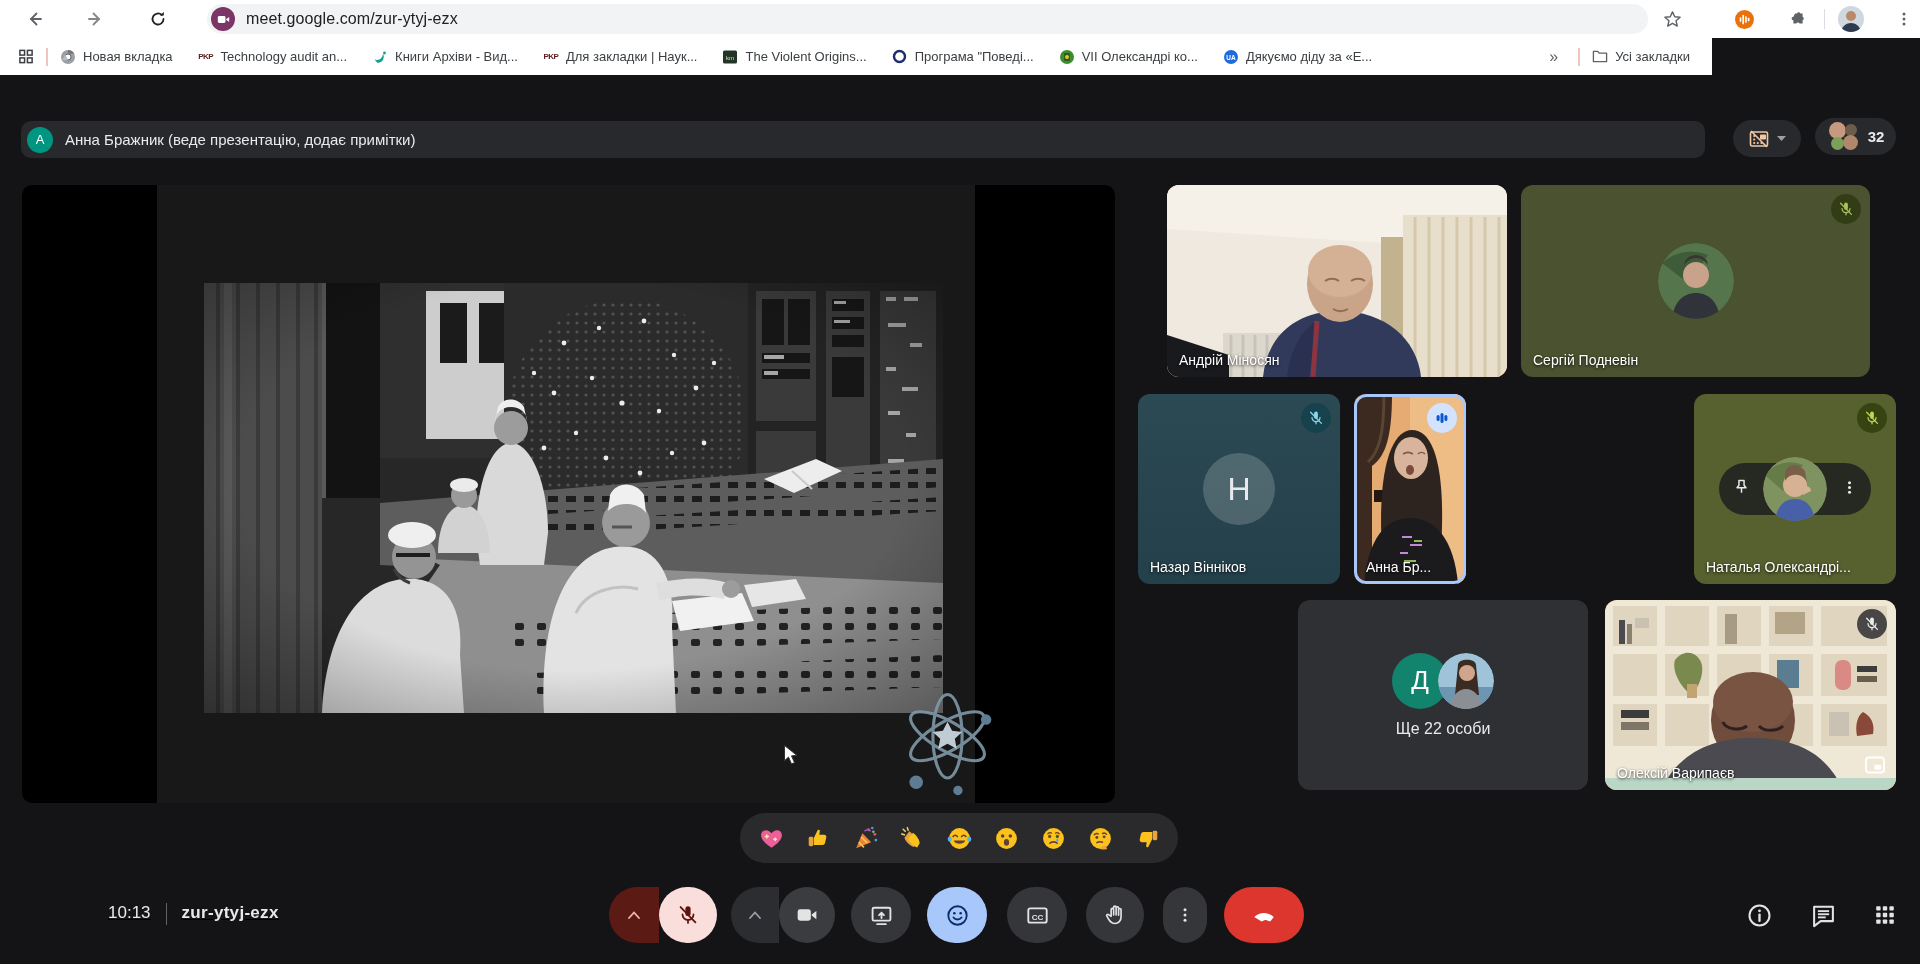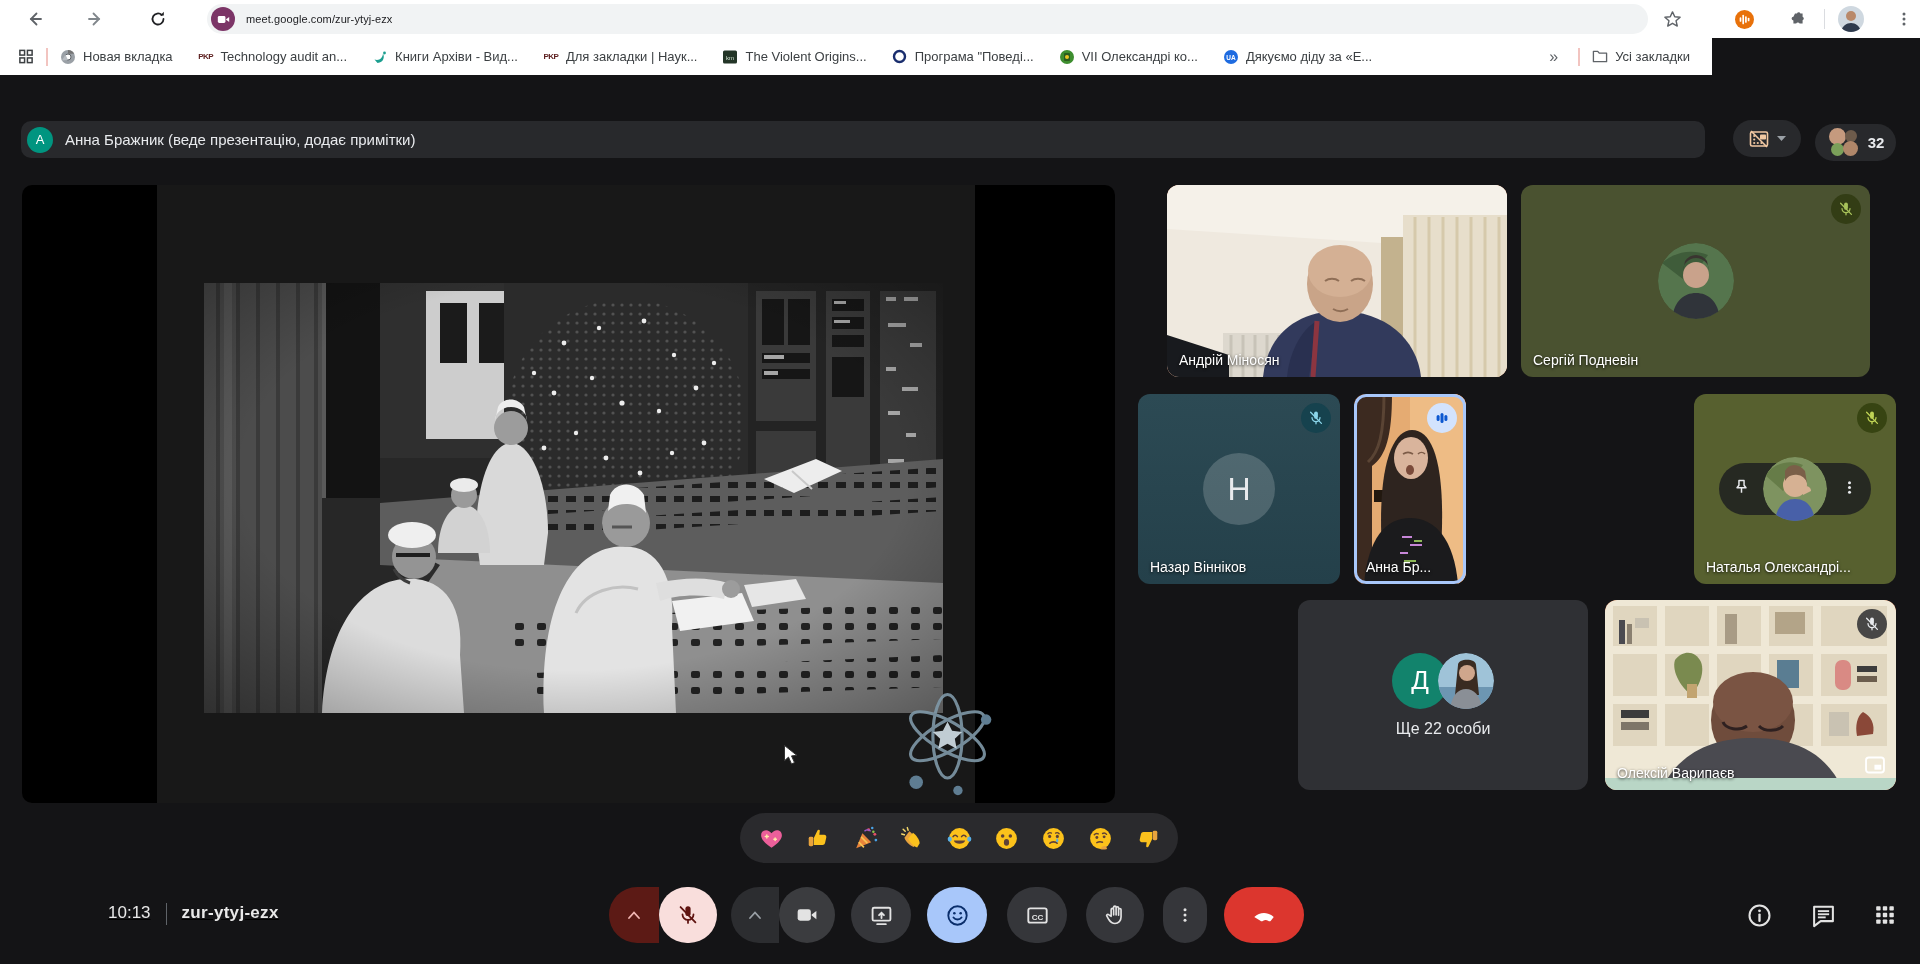--- a/index.html
+++ b/index.html
@@ -7,42 +7,42 @@
     font-family:"Liberation Sans",sans-serif;-webkit-font-smoothing:antialiased;}
   .abs{position:absolute;}
 
   
   .toolbar{left:0;top:0;width:1920px;height:38px;background:#fff;}
   .tbtn{position:absolute;top:7px;width:24px;height:24px;display:flex;align-items:center;justify-content:center;}
   .omnibox{position:absolute;left:207px;top:4px;width:1441px;height:30px;border-radius:15px;background:#f1f3f4;
     display:flex;align-items:center;}
   .cam-badge{width:24px;height:24px;border-radius:50%;background:#7c3567;margin-left:4px;
     display:flex;align-items:center;justify-content:center;flex:0 0 auto;}
-  .url{margin-left:11px;font-size:11px;color:#202124;letter-spacing:.1px;white-space:nowrap;}
+  .url{margin-left:11px;font-size:16px;color:#202124;letter-spacing:.1px;white-space:nowrap;}
   .vsep{position:absolute;top:9px;width:1px;height:20px;background:#dadce0;}
   .avatar-chip{position:absolute;top:6px;width:26px;height:26px;border-radius:50%;overflow:hidden;}
 
   .bookmarks{left:0;top:38px;width:1712px;height:37px;background:#fff;display:flex;align-items:center;}
   .bm-sep{width:2px;height:18px;background:#f2c4c0;margin:0 12px;flex:0 0 auto;}
   .bm-item{display:flex;align-items:center;gap:7px;margin-right:25px;cursor:default;flex:0 0 auto;}
   .bm-item .lbl{font-size:13px;color:#3c4043;white-space:nowrap;}
   .bm-right{margin-left:auto;display:flex;align-items:center;margin-right:22px;}
   .chev2{font-size:16px;color:#5f6368;padding:0 8px;}
   .favicon{width:16px;height:16px;display:flex;align-items:center;justify-content:center;flex:0 0 auto;}
   .fav-txt{font-size:8px;font-weight:bold;color:#5d2020;letter-spacing:-.5px;}
 
   
   .meet-banner{left:21px;top:121px;width:1684px;height:37px;border-radius:10px;background:#28292c;
     display:flex;align-items:center;padding-left:6px;box-sizing:border-box;}
   .banner-av{width:26px;height:26px;border-radius:50%;background:#009580;color:#fff;font-size:13px;
     display:flex;align-items:center;justify-content:center;}
   .banner-txt{margin-left:12px;font-size:15px;color:#e8eaed;}
   .pill{border-radius:19px;background:#28292c;display:flex;align-items:center;justify-content:center;}
   .layout-pill{left:1733px;top:120px;width:68px;height:37px;gap:6px;}
-  .count-pill{left:1815px;top:124px;width:81px;height:37px;gap:7px;}
+  .count-pill{left:1815px;top:118px;width:81px;height:37px;gap:7px;}
   .count-txt{color:#e8eaed;font-size:15px;font-weight:bold;}
   .avcluster{position:relative;width:34px;height:30px;}
   .avcluster span{position:absolute;border-radius:50%;}
 
   
   .stage{left:22px;top:185px;width:1093px;height:618px;background:#181818;border-radius:10px;overflow:hidden;}
   .bar-black{position:absolute;top:0;height:618px;background:#000;}
   .photo{position:absolute;left:182px;top:98px;width:739px;height:430px;}
   .atom{position:absolute;left:873px;top:497px;}
 

